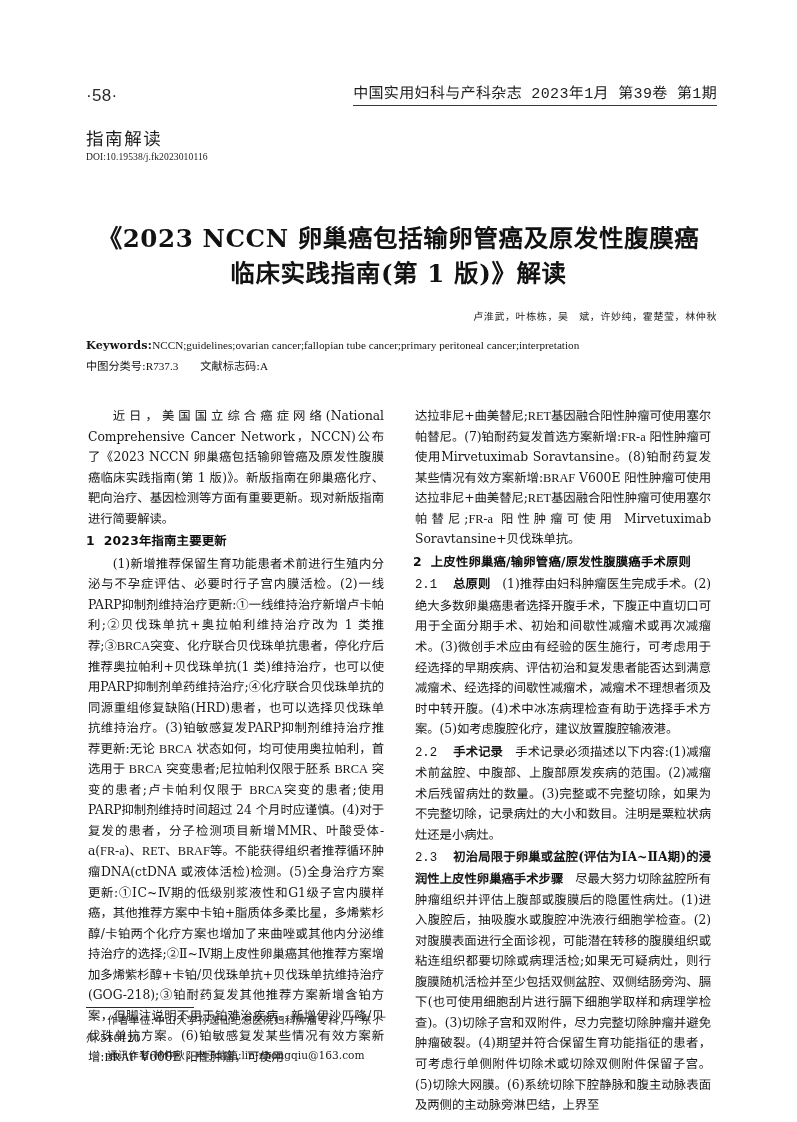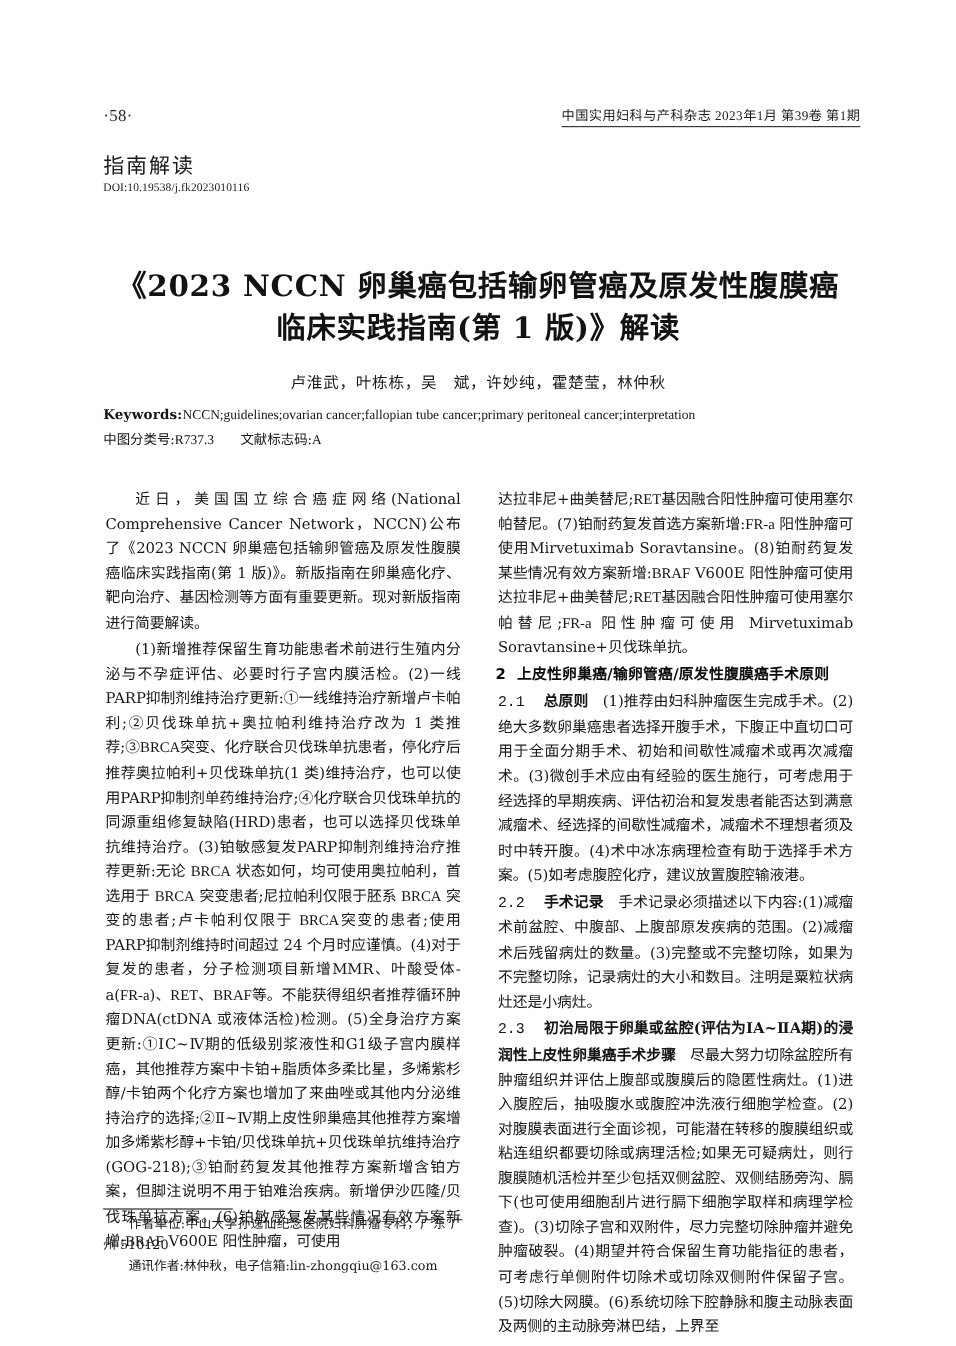--- a/index.html
+++ b/index.html
@@ -30,34 +30,34 @@
     position: absolute;
     left: 86px;
     right: 80px;
     top: 88px;
     height: 18px;
     display: flex;
     align-items: flex-end;
     justify-content: space-between;
   }
   .folio {
-    font-size: 14px;
+    font-size: 17px;
     letter-spacing: 0.3px;
     color: #2a2a2a;
-    font-family: Liberation Serif, serif;
+    font-family: Liberation Sans, sans-serif;
     text-align: right;
   }
   .journal-line {
-    font-size: 11px;
+    font-size: 15px;
     color: #1d1d1d;
     border-bottom: 1.1px solid #3a3a3a;
     padding-bottom: 2px;
     letter-spacing: 0.35px;
     white-space: nowrap;
-    font-family: Liberation Serif, serif;
+    font-family: Liberation Mono, monospace;
   }
 
   
   .section-kicker {
     position: absolute;
     left: 86px;
     top: 129px;
   }
   .kicker-title {
     font-size: 17.5px;
@@ -86,24 +86,25 @@
     font-size: 24.5px;
     line-height: 1.42;
     letter-spacing: 0.6px;
     color: #121212;
     font-family: "DejaVu Serif", "Liberation Serif", serif;
   }
   .art-title .ln { display: block; }
 
   .authors {
     margin-top: 14px;
-    font-size: 13px;
+    font-size: 10px;
     letter-spacing: 0.6px;
     color: #1a1a1a;
     font-family: "DejaVu Serif", "Liberation Serif", serif;
+    text-align: right;
   }
 
   
   .meta-block {
     position: absolute;
     left: 86px;
     right: 84px;
     top: 335px;
     font-size: 11.2px;
     line-height: 1.87;
@@ -226,20 +227,23 @@
       <span class="val-cn">中图分类号:</span><span>R737.3</span><span class="gap"></span><span class="val-cn">文献标志码:</span><span>A</span>
     </div>
   </div>
 
   <div class="body-cols">
 
     <div class="col">
 
       <p class="para indent">近日，美国国立综合癌症网络(National Comprehensive Cancer Network，NCCN)公布了《2023 NCCN 卵巢癌包括输卵管癌及原发性腹膜癌临床实践指南(第 1 版)》。新版指南在卵巢癌化疗、靶向治疗、基因检测等方面有重要更新。现对新版指南进行简要解读。</p>
 
+      <h2 class="head">
+        <span class="num">1</span><span>2023年指南主要更新</span>
+      </h2>
 
       <p class="para indent"><span>(1)新增推荐保留生育功能患者术前进行生殖内分泌与不孕症评估、必要时行子宫内膜活检。(2)一线 PARP抑制剂维持治疗更新:①一线维持治疗新增卢卡帕利;②贝伐珠单抗+奥拉帕利维持治疗改为 1 类推荐;③</span><span class="it">BRCA</span><span>突变、化疗联合贝伐珠单抗患者，停化疗后推荐奥拉帕利+贝伐珠单抗(1 类)维持治疗，也可以使用PARP抑制剂单药维持治疗;④化疗联合贝伐珠单抗的同源重组修复缺陷(HRD)患者，也可以选择贝伐珠单抗维持治疗。(3)铂敏感复发PARP抑制剂维持治疗推荐更新:无论 </span><span class="it">BRCA</span><span> 状态如何，均可使用奥拉帕利，首选用于 </span><span class="it">BRCA</span><span> 突变患者;尼拉帕利仅限于胚系 </span><span class="it">BRCA</span><span> 突变的患者;卢卡帕利仅限于 </span><span class="it">BRCA</span><span>突变的患者;使用 PARP抑制剂维持时间超过 24 个月时应谨慎。(4)对于复发的患者，分子检测项目新增MMR、叶酸受体-a(</span><span class="it">FR-a</span><span>)、</span><span class="it">RET</span><span>、</span><span class="it">BRAF</span><span>等。不能获得组织者推荐循环肿瘤DNA(ctDNA 或液体活检)检测。(5)全身治疗方案更新:①ⅠC~Ⅳ期的低级别浆液性和G1级子宫内膜样癌，其他推荐方案中卡铂+脂质体多柔比星，多烯紫杉醇/卡铂两个化疗方案也增加了来曲唑或其他内分泌维持治疗的选择;②Ⅱ~Ⅳ期上皮性卵巢癌其他推荐方案增加多烯紫杉醇+卡铂/贝伐珠单抗+贝伐珠单抗维持治疗(GOG-218);③铂耐药复发其他推荐方案新增含铂方案，但脚注说明不用于铂难治疾病。新增伊沙匹隆/贝伐珠单抗方案。(6)铂敏感复发某些情况有效方案新增:</span><span class="it">BRAF</span><span> V600E 阳性肿瘤，可使用</span></p>
 
       <div class="footnote">
         <div class="fn-rule"></div>
         <p class="fn-text ind">作者单位:中山大学孙逸仙纪念医院妇科肿瘤专科，广东 广州 510120</p>
         <p class="fn-text ind">通讯作者:林仲秋，电子信箱:lin-zhongqiu@163.com</p>
       </div>
     </div>
 

